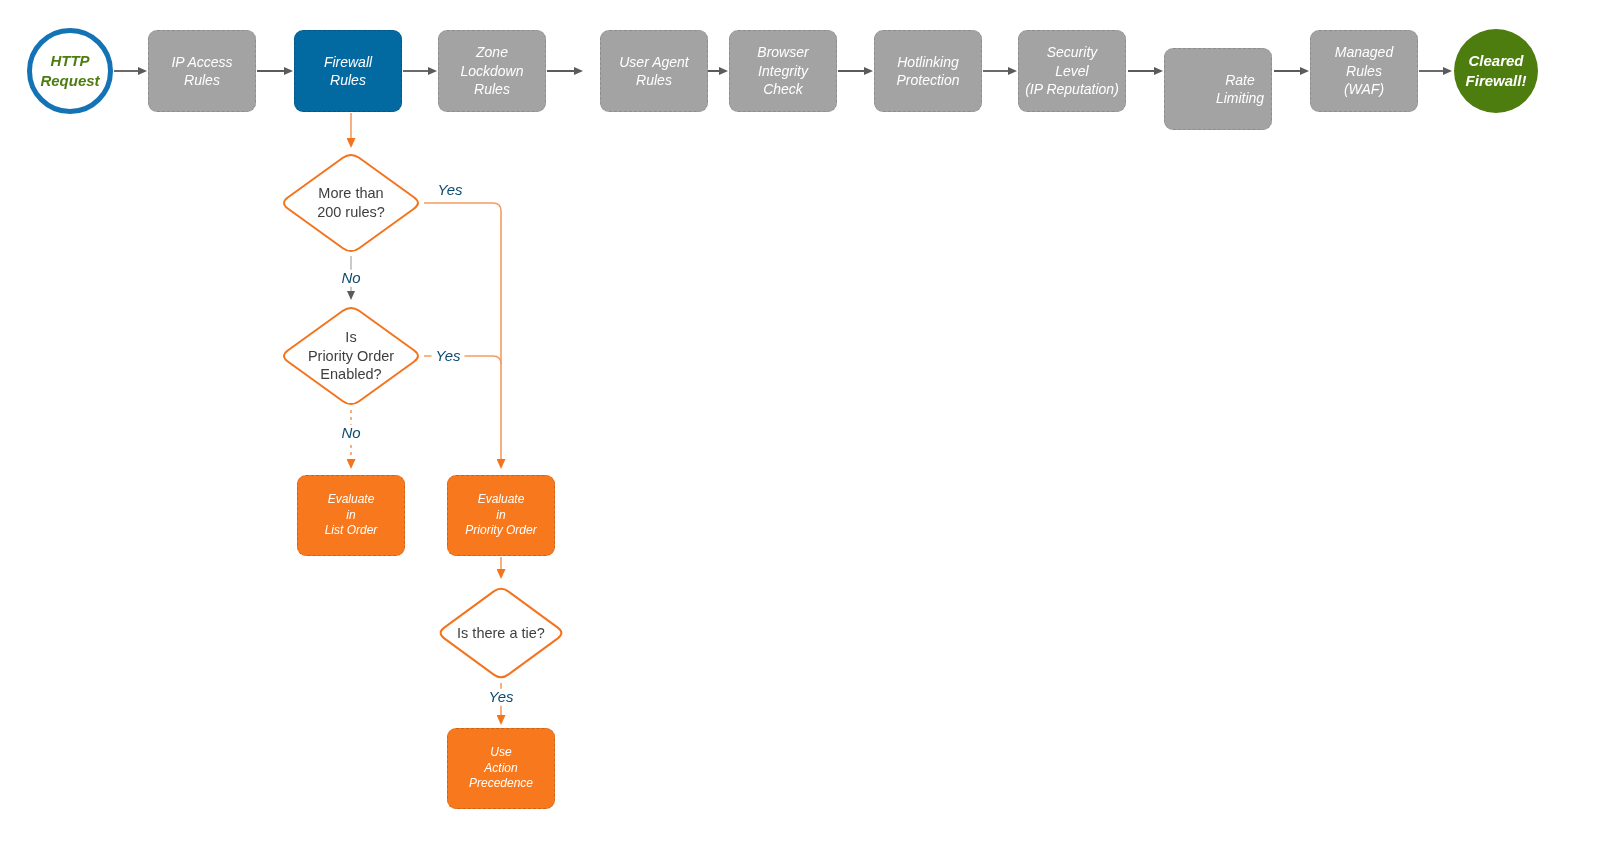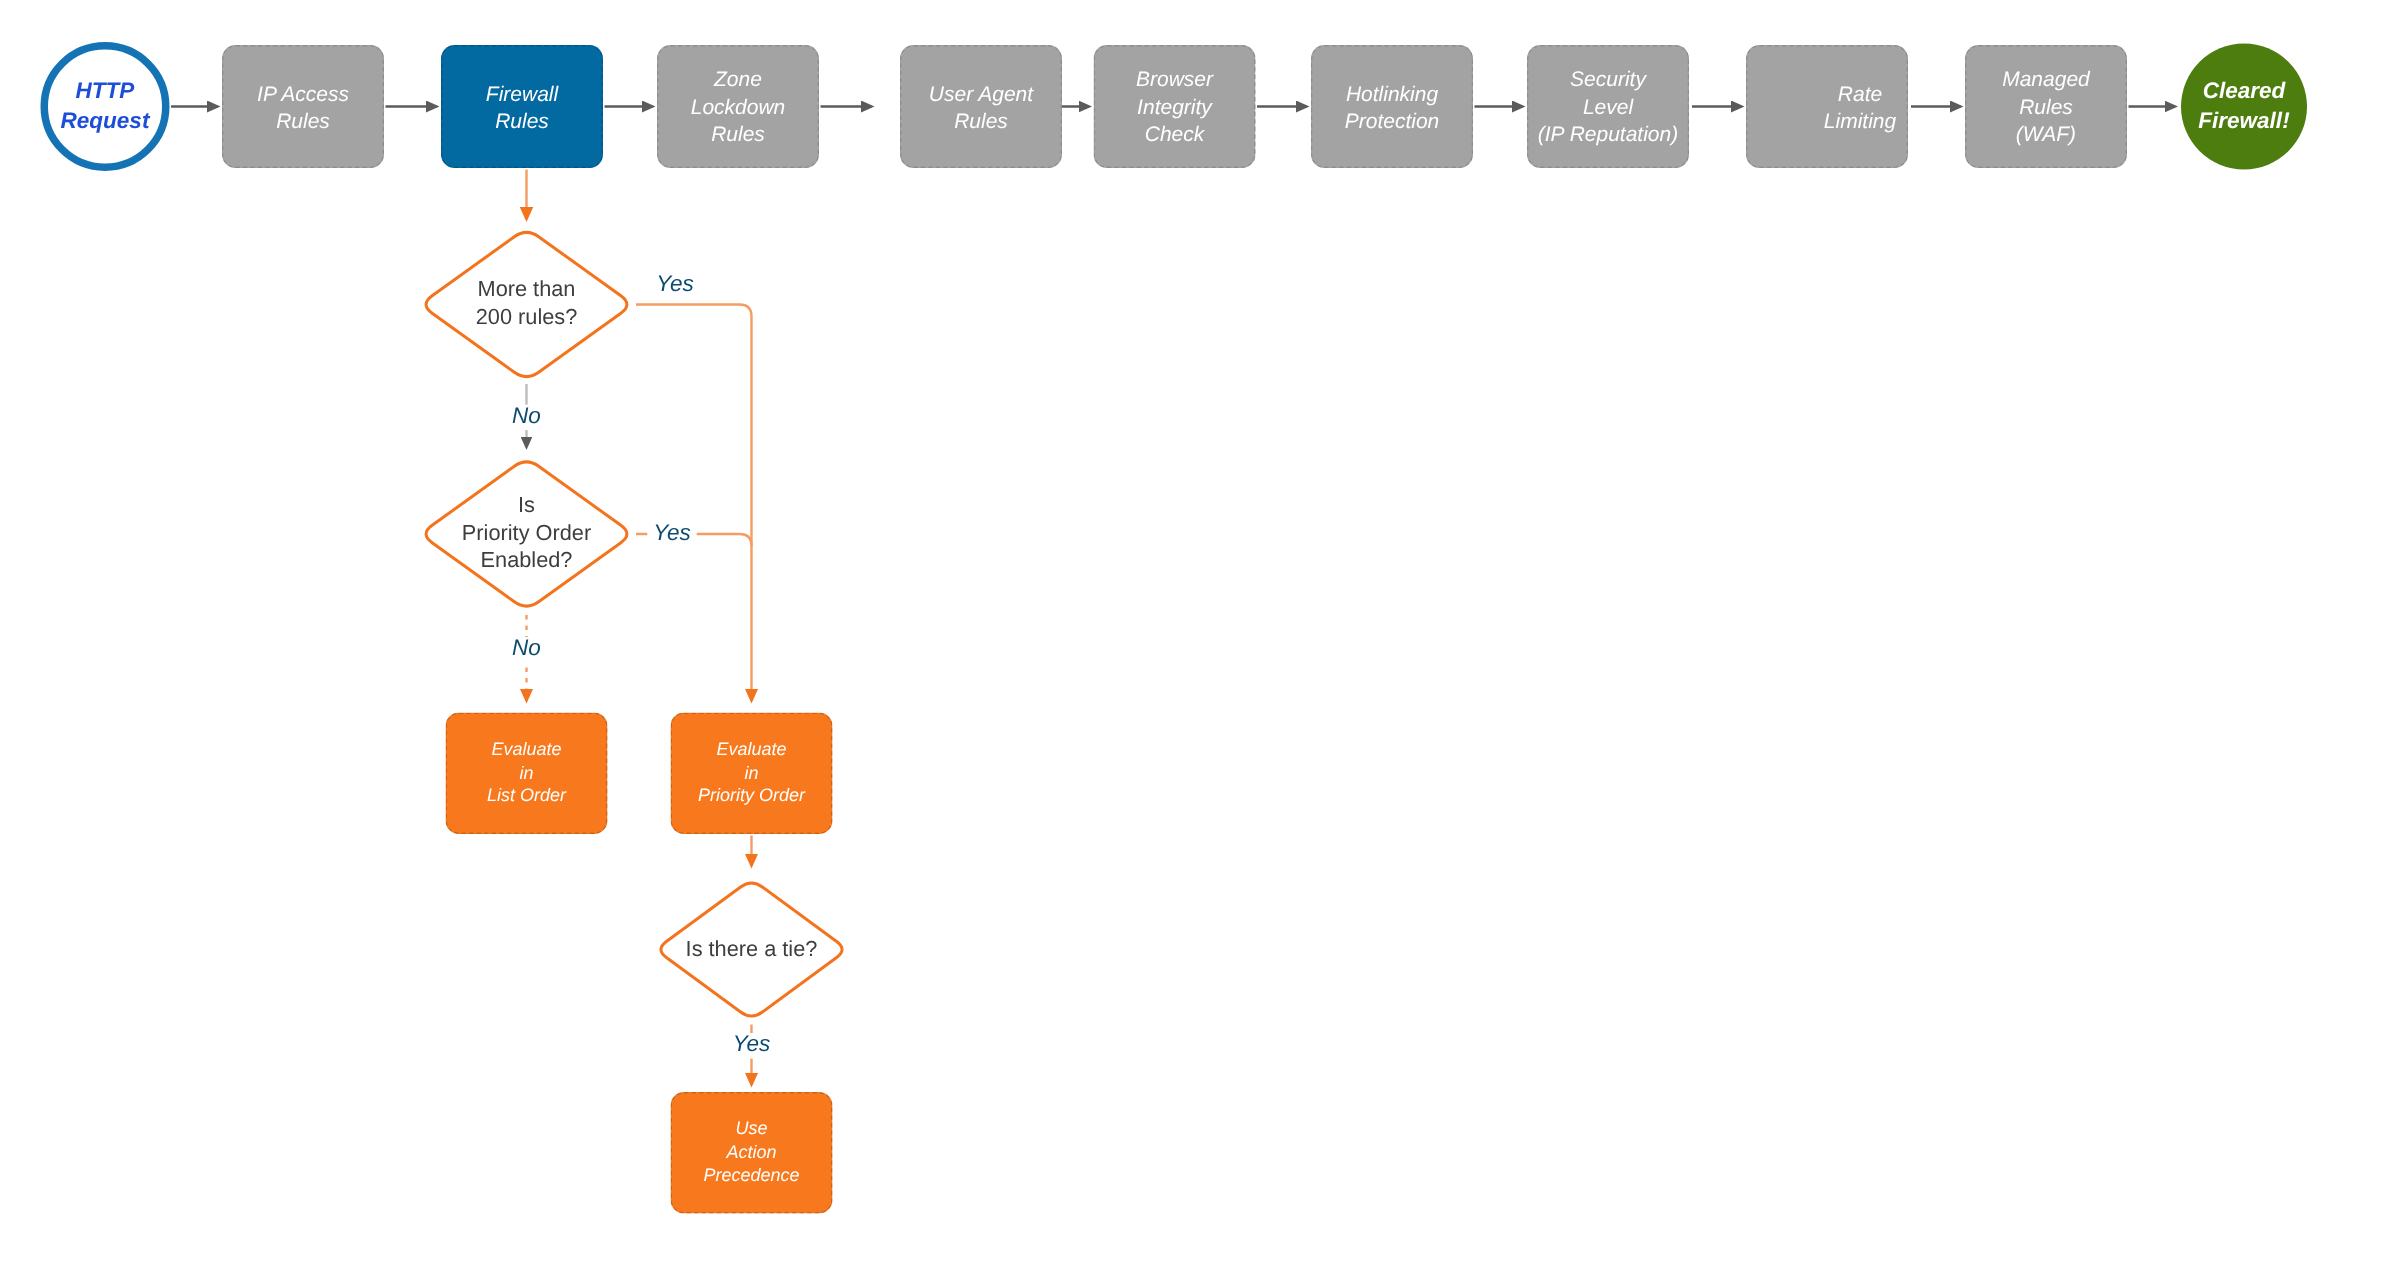--- a/index.html
+++ b/index.html
@@ -13,21 +13,21 @@
   .node-label { white-space:pre-line; font-style:italic; line-height:1.32; }
 
   .step { width:108px; height:82px; border-radius:9px; }
   .step-gray { background:#A3A3A3; border:1px dashed #8D8D8D; }
   .step-orange { background:#0369a1; border:1px dashed rgba(0,0,0,0.18); }
   .step .node-label { color:#ffffff; font-size:14px; }
 
   .terminal { border-radius:50%; }
   .terminal .node-label { font-weight:bold; font-size:15px; }
   .start { width:86px; height:86px; background:#ffffff; border:5px solid #1473B5; }
-  .start .node-label { color:#1d4ed8; }
+  .start .node-label { color:#4d7c0f; }
   .end { width:84px; height:84px; background:#4d7c0f; }
   .end .node-label { color:#ffffff; }
 
   .action { width:108px; border-radius:9px; background:#F8791D; border:1px dashed rgba(0,0,0,0.18); }
   .action .node-label { color:#ffffff; font-size:12px; }
 
   .diamond { position:absolute; }
   .diamond svg { position:absolute; left:0; top:0; }
   .diamond-text {
     position:absolute; inset:0; display:flex; align-items:center; justify-content:center;
@@ -108,21 +108,21 @@
   </div>
   <div class="node step step-gray" style="left:874px; top:30px;">
     <span class="node-label">Hotlinking
 Protection</span>
   </div>
   <div class="node step step-gray" style="left:1018px; top:30px;">
     <span class="node-label">Security
 Level
 (IP Reputation)</span>
   </div>
-  <div class="node step step-gray" style="left:1164px; top:30px;padding-left:44px;">
+  <div class="node step step-gray" style="left:1164px; top:48px;padding-left:44px;">
     <span class="node-label">Rate
 Limiting</span>
   </div>
   <div class="node step step-gray" style="left:1310px; top:30px;">
     <span class="node-label">Managed
 Rules
 (WAF)</span>
   </div>
 
   <div class="node terminal end" style="left:1454px; top:29px;">

